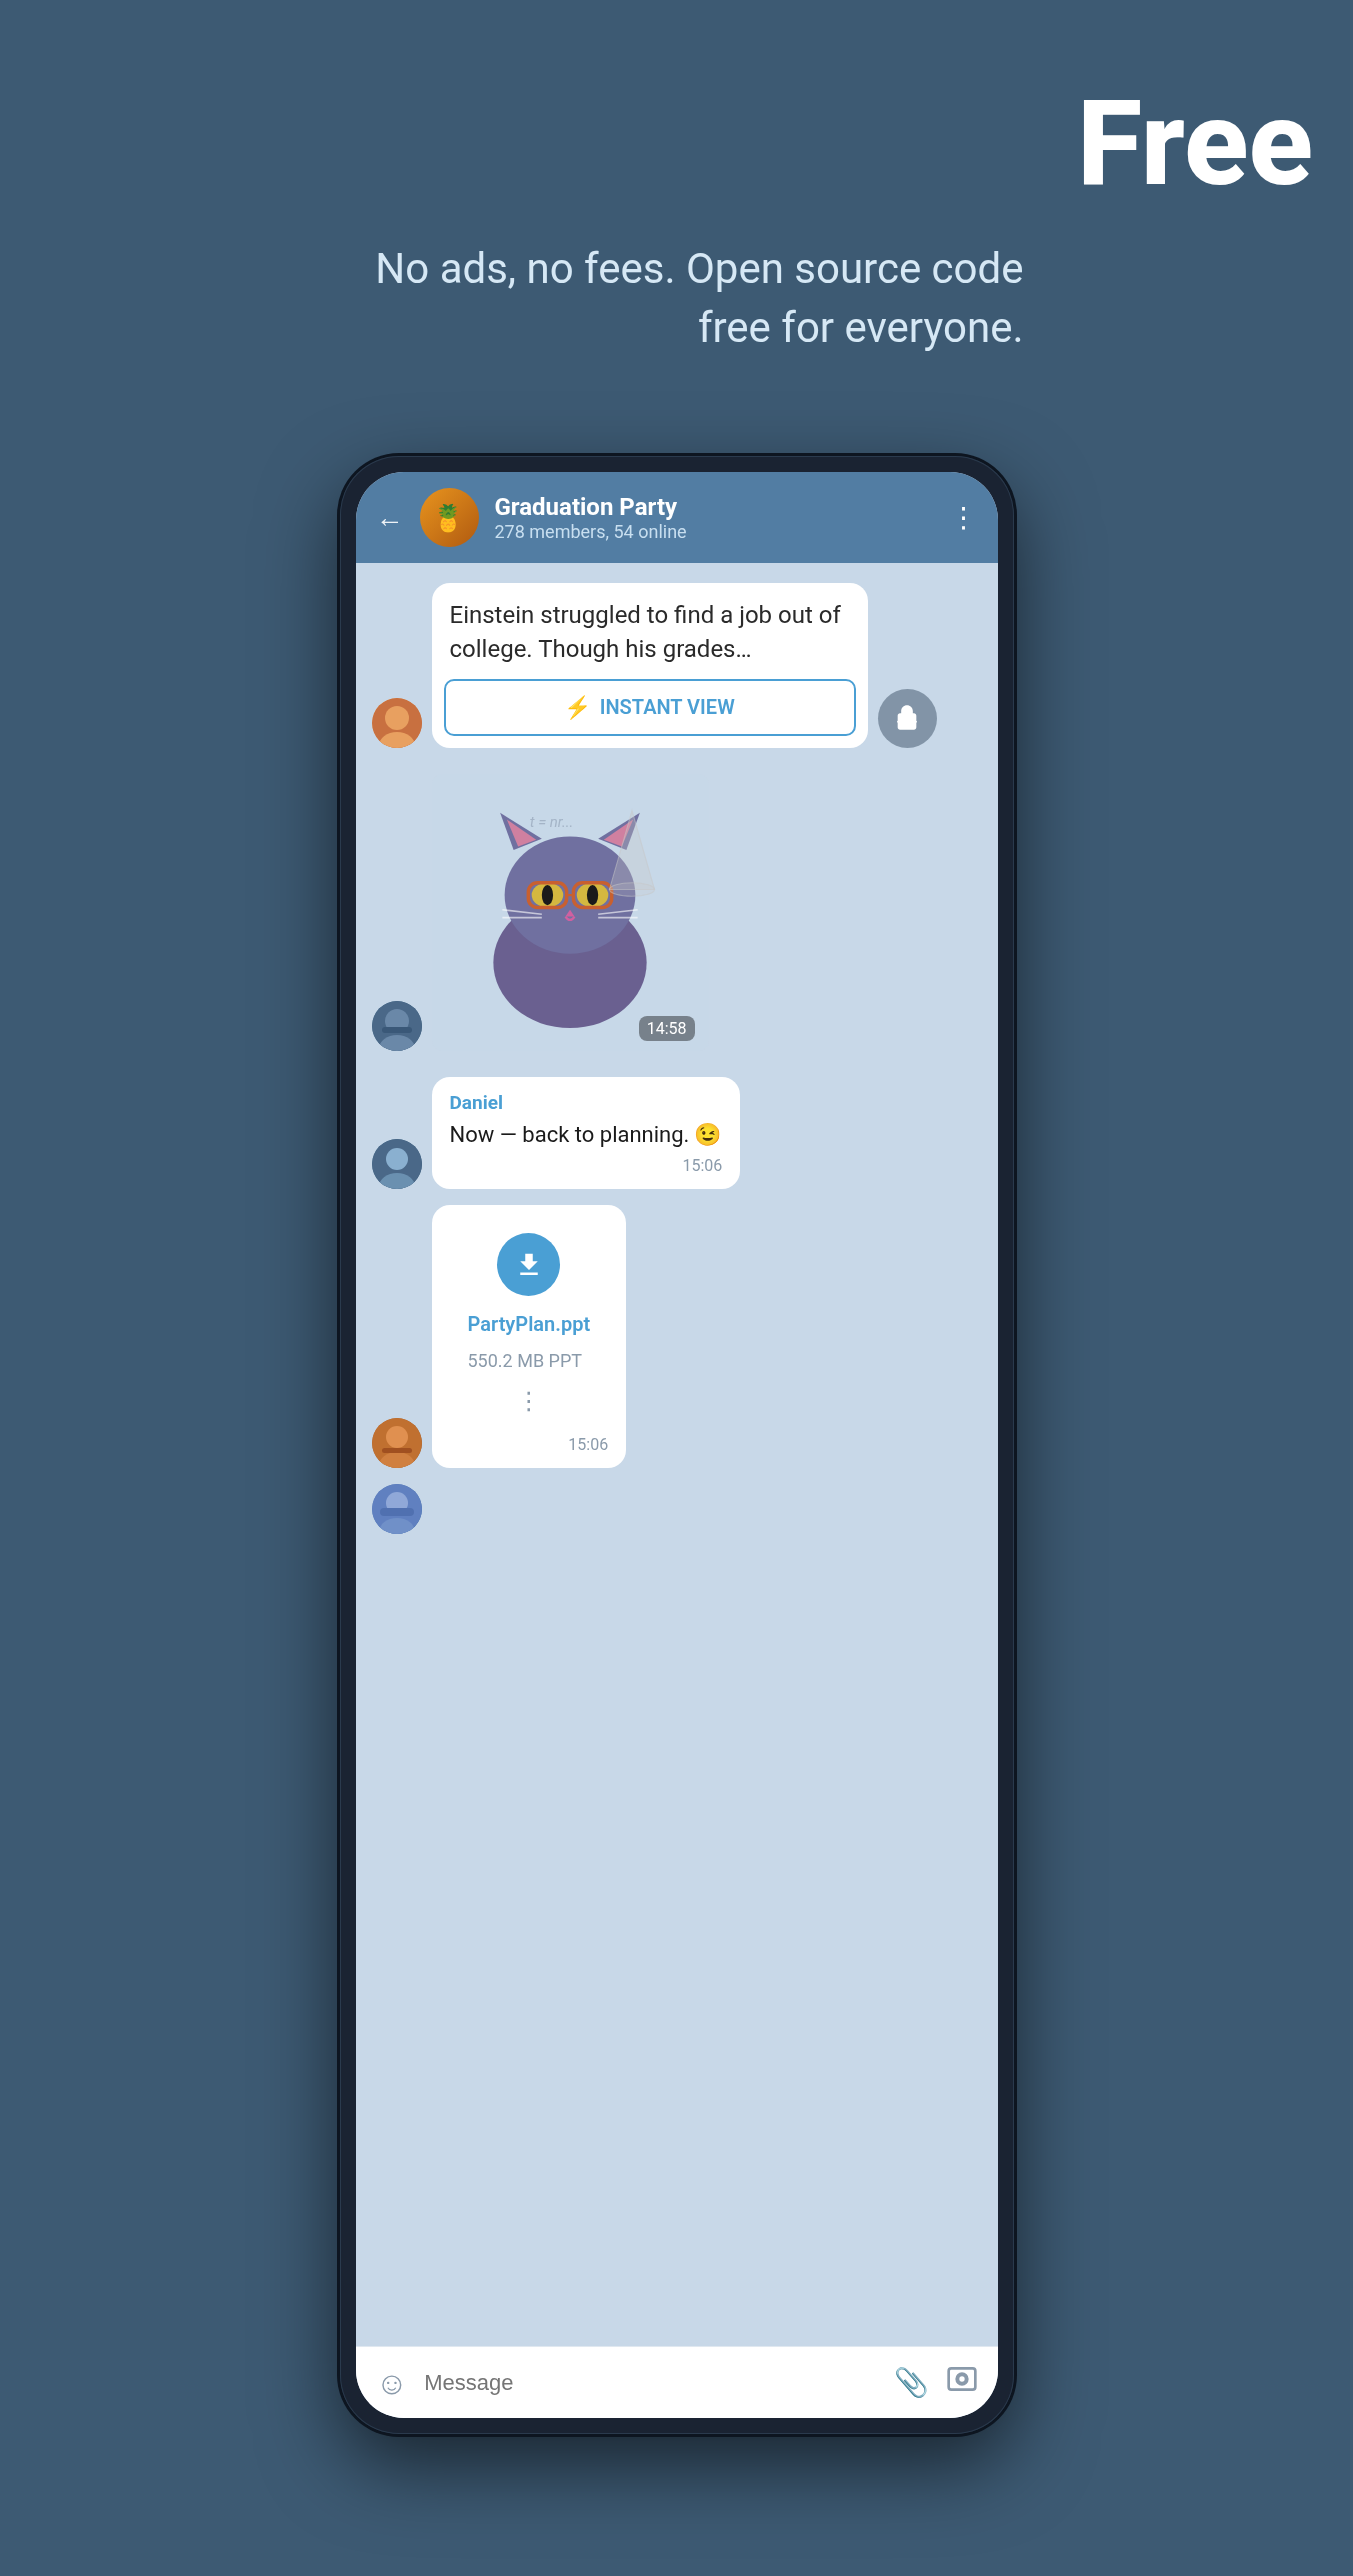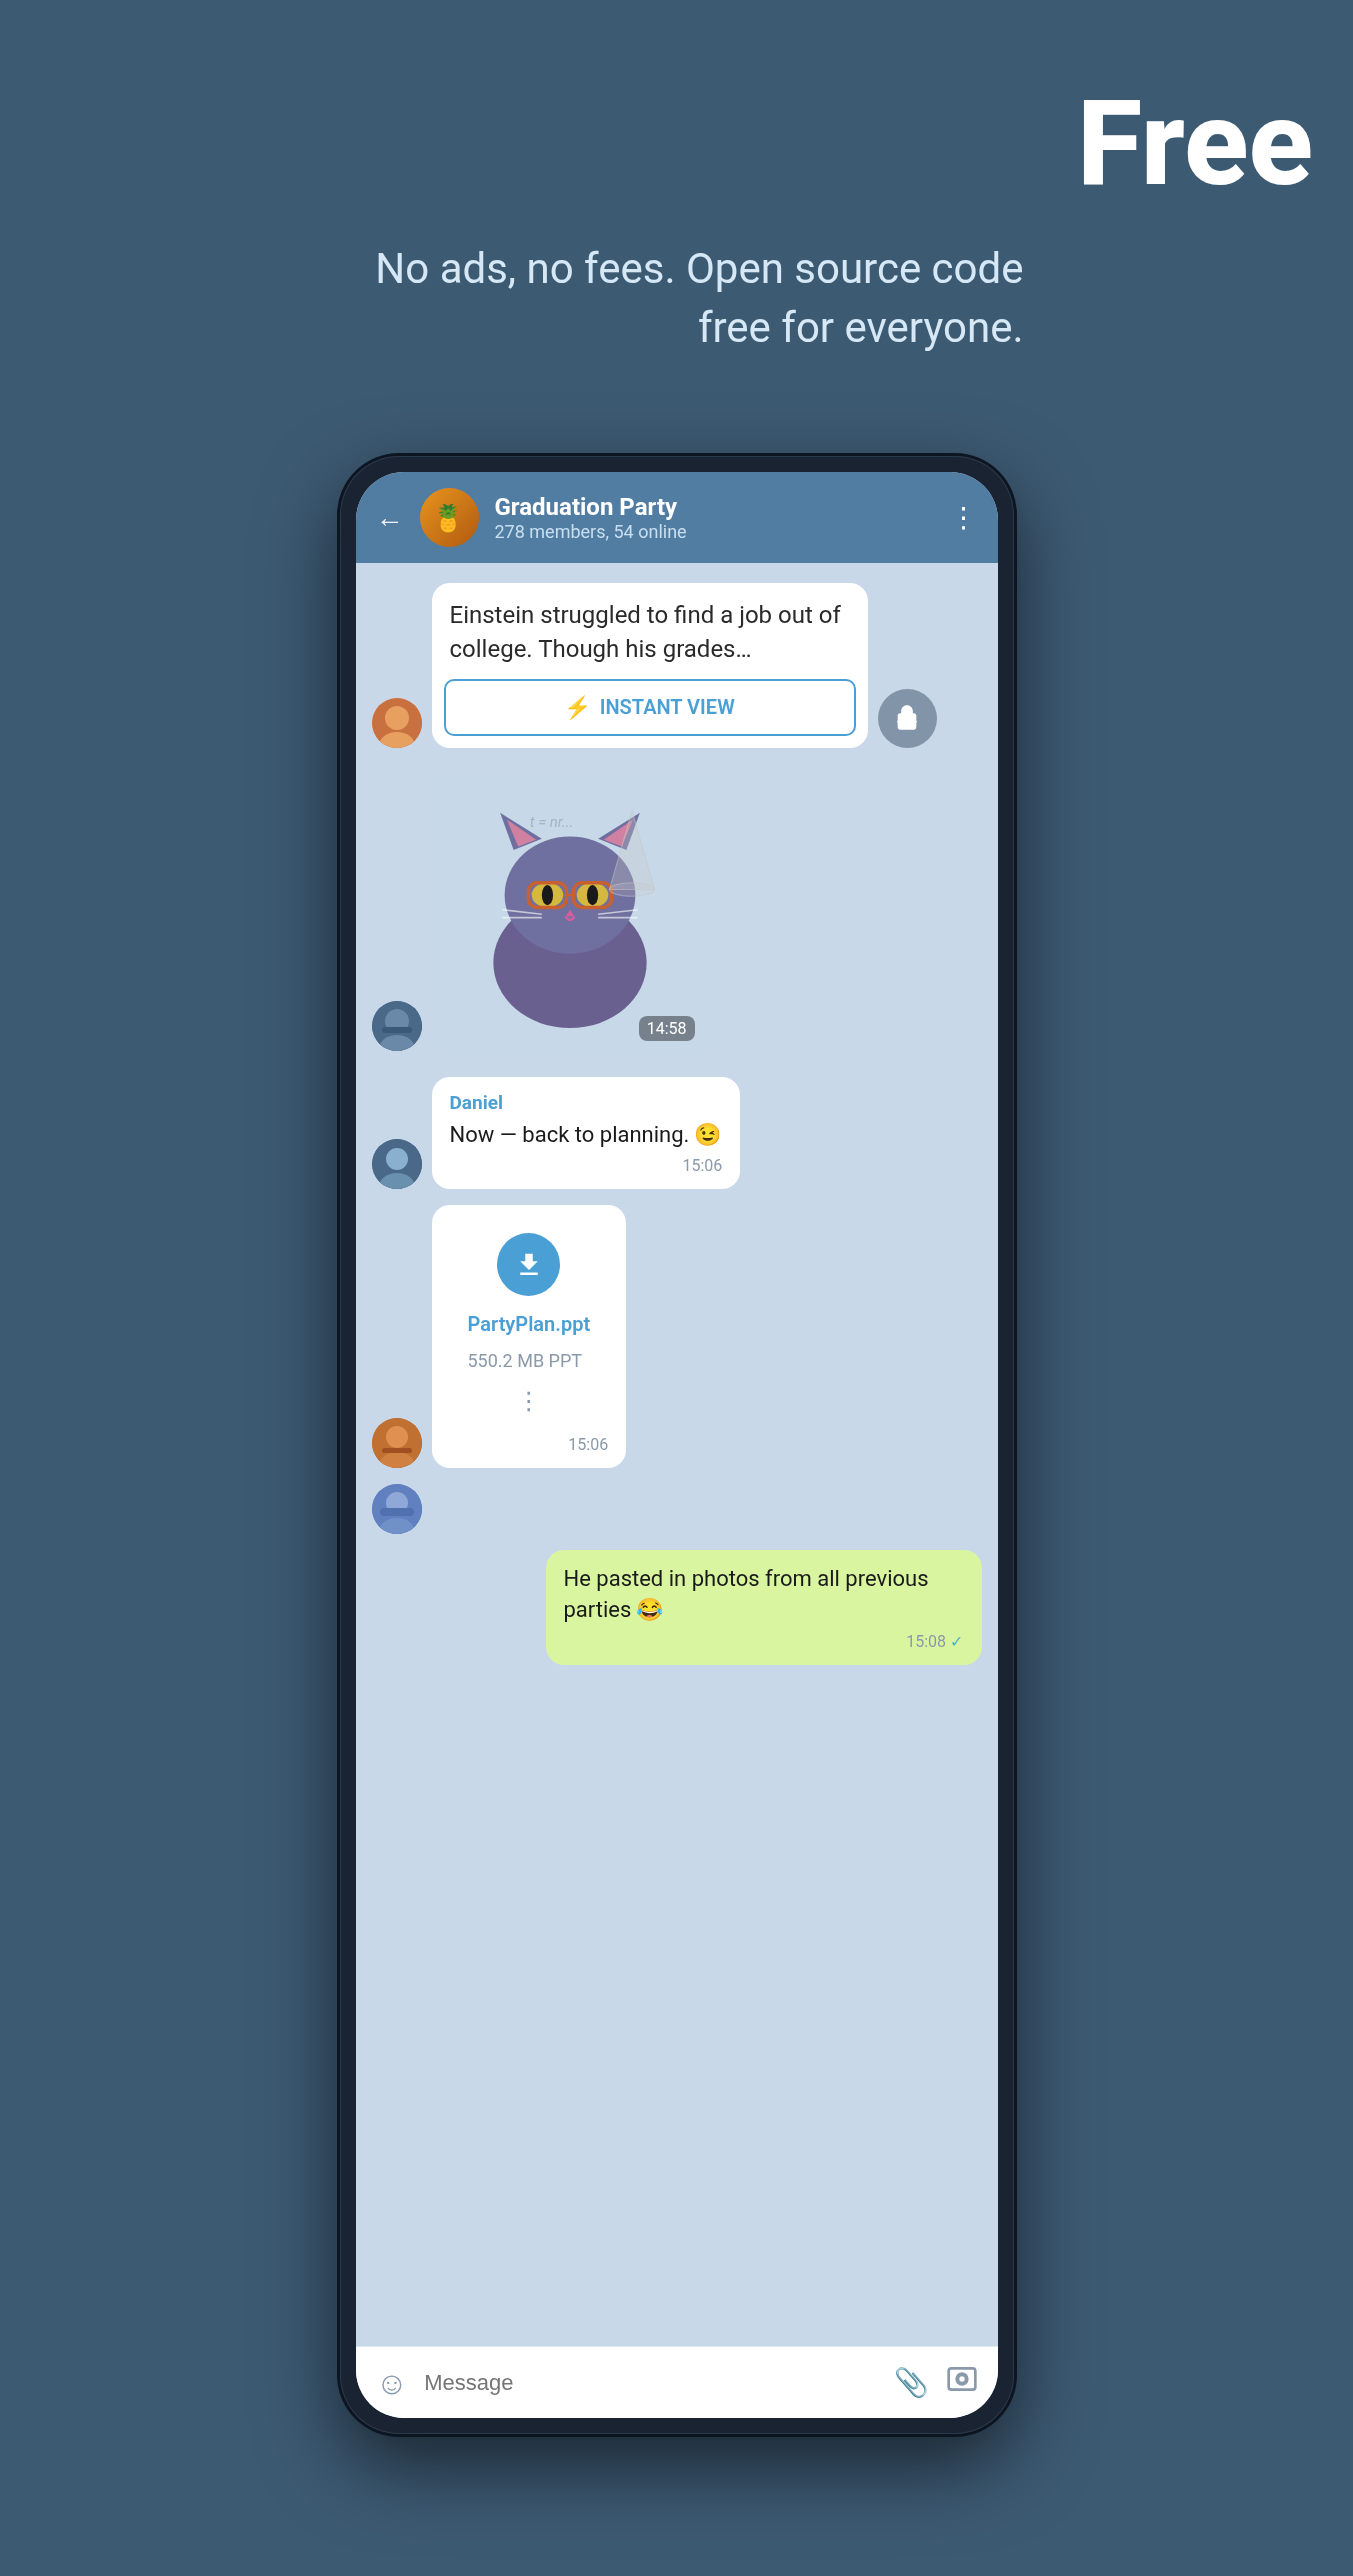--- a/index.html
+++ b/index.html
@@ -574,29 +574,20 @@
           <div class="msg-avatar avatar-guy3">
             <svg viewBox="0 0 50 50" width="50" height="50">
               <circle cx="25" cy="25" r="25" fill="#6080c0"></circle>
               <circle cx="25" cy="19" r="11" fill="#90a8d8"></circle>
               <ellipse cx="25" cy="48" rx="18" ry="14" fill="#7090c8"></ellipse>
               <rect x="8" y="24" width="34" height="8" rx="4" fill="#5070b0"></rect>
             </svg>
           </div>
         </div>
 
-        <div class="msg-row right">
-          <div class="bubble outgoing">
-            <div class="bubble-text">He pasted in photos from all previous parties 😂</div>
-            <div class="bubble-time">
-              15:08
-              <span class="checkmark">✓</span>
-            </div>
-          </div>
-        </div>
 
       </div>
 
       <div class="input-bar">
         <span class="input-emoji">☺</span>
         <input class="input-field" type="text" placeholder="Message" style="">
         <span class="input-attach">📎</span>
         <span class="input-camera">
           <svg width="32" height="32" viewBox="0 0 24 24" fill="none" stroke="#8a9aaa" stroke-width="2">
             <circle cx="12" cy="12" r="4"></circle>

